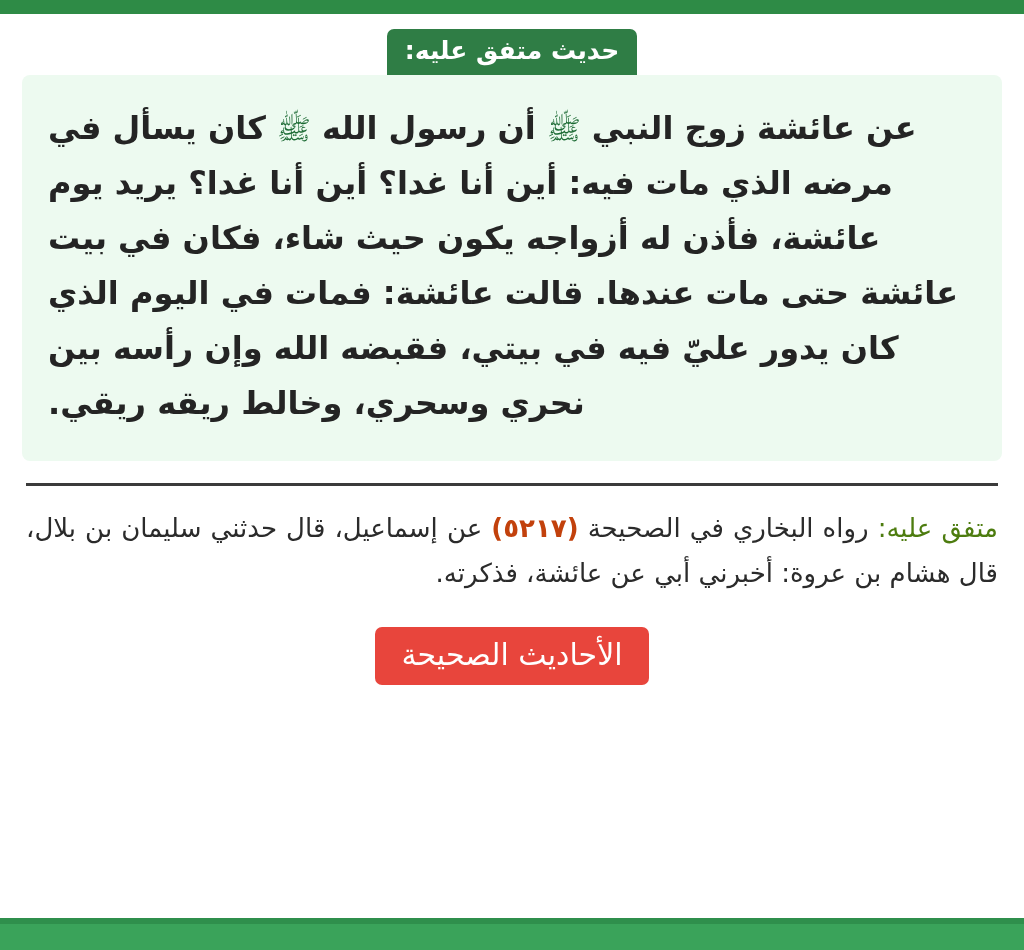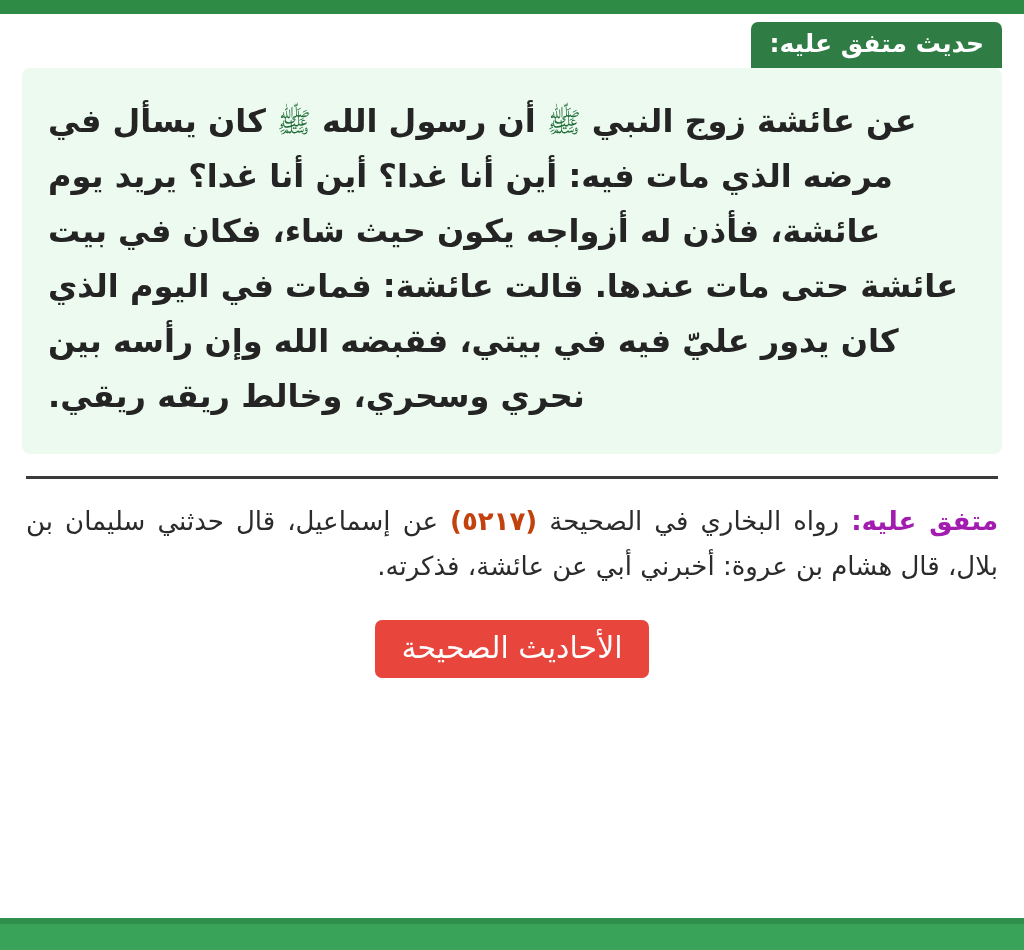--- a/index.html
+++ b/index.html
@@ -50,22 +50,22 @@
   }
   .content {
     position: relative;
     padding: 0 22px;
     box-sizing: border-box;
     width: 1024px;
   }
   
   .label-row {
     display: flex;
-    justify-content: flex-start;
-    margin-top: 22px;
+    justify-content: center;
+    margin-top: 29px;
   }
   .hadith-label {
     background: #2f7d45;
     color: #ffffff;
     font-size: 25px;
     font-weight: bold;
     padding: 8px 18px 10px 18px;
     border-radius: 7px 7px 0 0;
     line-height: 1.1;
     white-space: nowrap;
@@ -99,22 +99,22 @@
   
   .takhreej {
     direction: rtl;
     text-align: justify;
     font-size: 26px;
     line-height: 1.75;
     color: #2b2b2b;
     padding: 0 4px;
   }
   .takhreej .grade {
-    color: #a21caf;
-    font-weight: bold;
+    color: #4d7c0f;
+    font-weight: normal;
   }
   .takhreej .ref {
     color: #c2410c;
     font-weight: bold;
   }
   
   .brand-row {
     display: flex;
     justify-content: center;
     margin-top: 30px;

